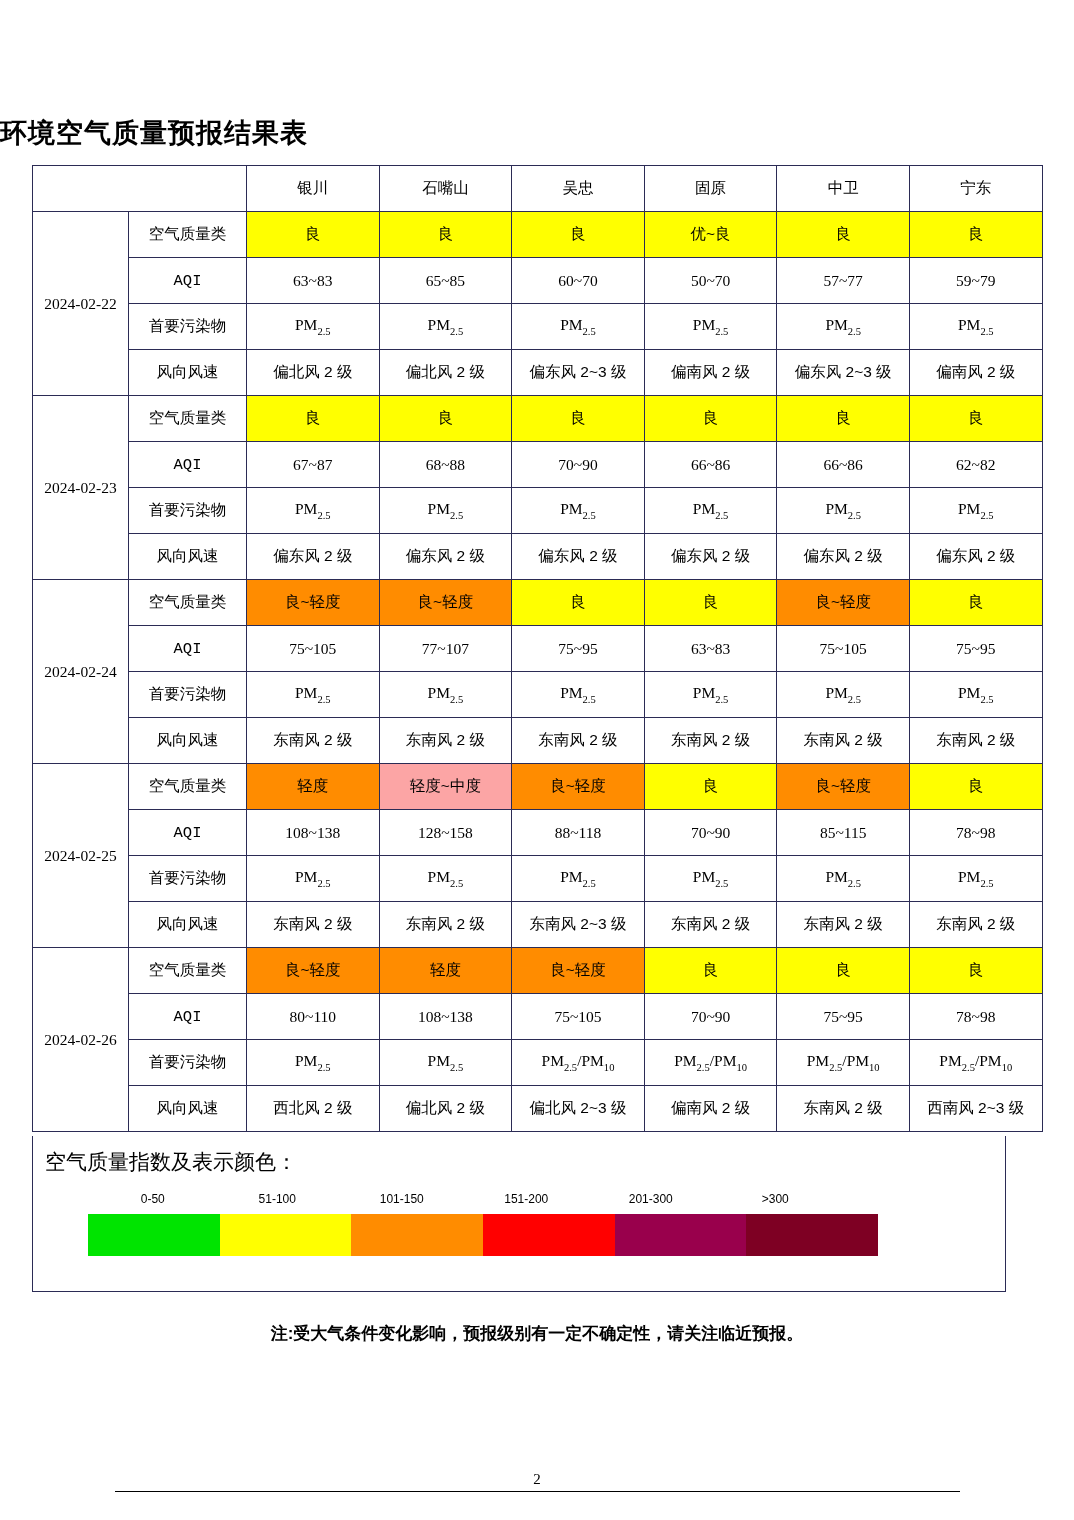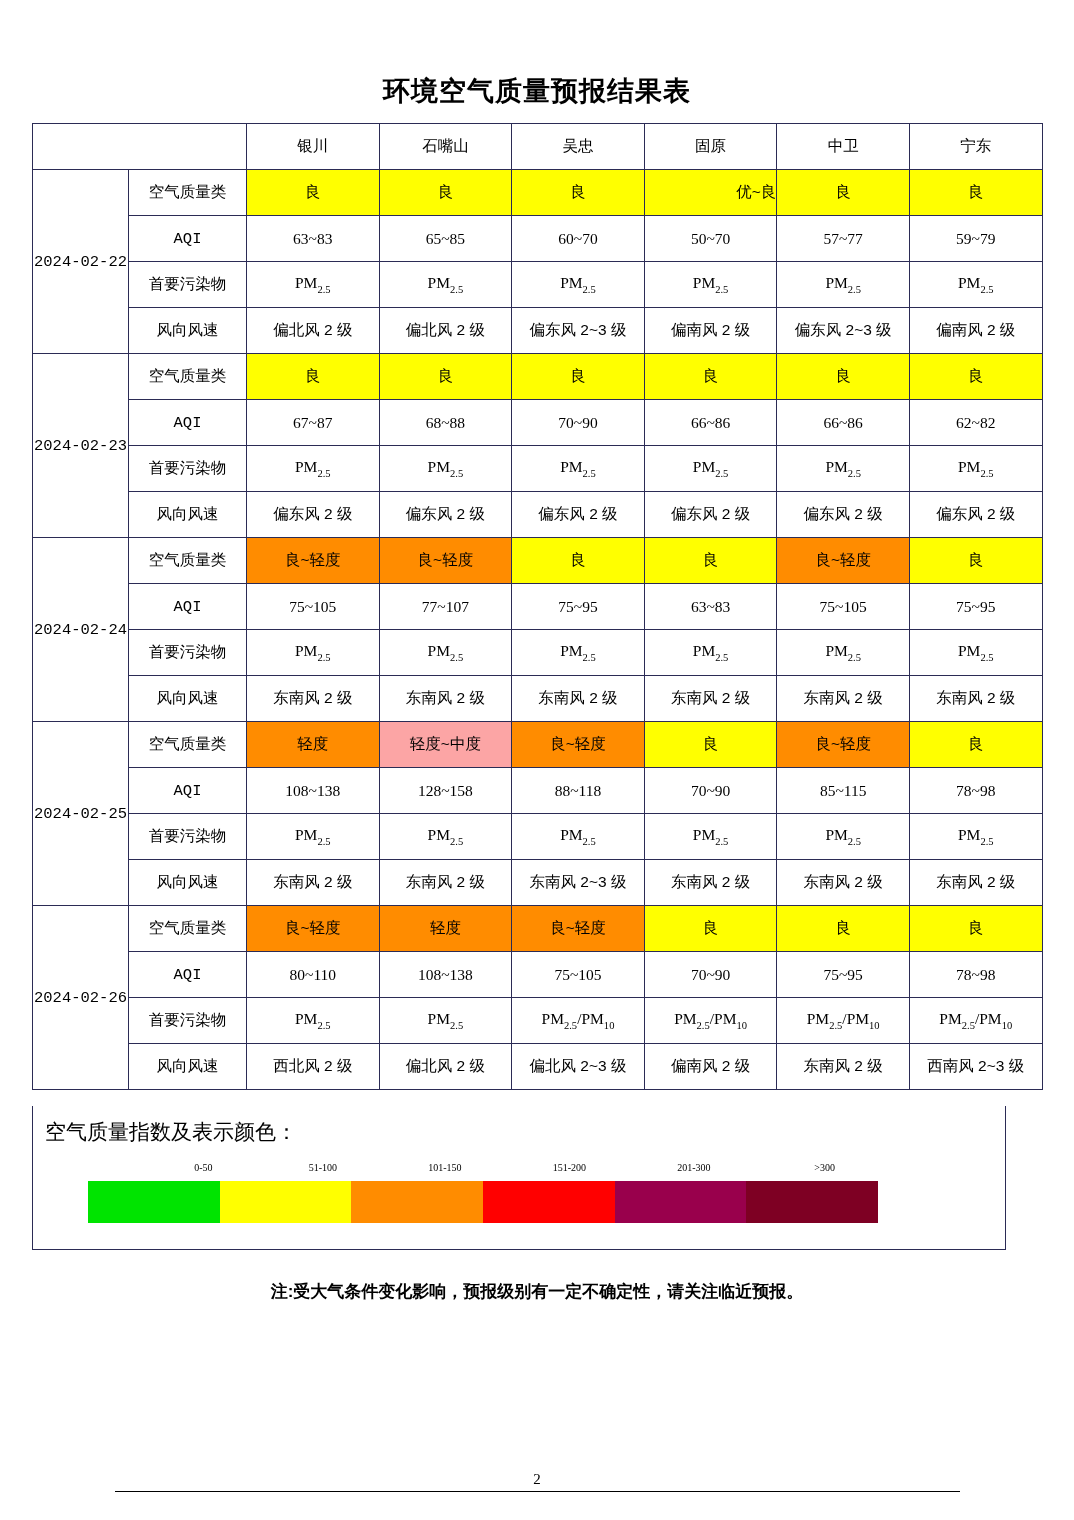--- a/index.html
+++ b/index.html
@@ -17,26 +17,25 @@
   }
   .page {
     width: 1074px;
     height: 1520px;
     position: relative;
     box-sizing: border-box;
   }
 
   
   .doc-title {
-    text-align: center;
     font-size: 27px;
     font-weight: bold;
     letter-spacing: 1px;
     margin: 0;
-    padding-top: 73px;
+    padding-top: 115px;
     padding-bottom: 14px;
     font-family: "Liberation Sans", "DejaVu Sans", sans-serif;
   }
 
   
   .table-wrap {
     margin: 0 32px;
   }
   table.aq {
     border-collapse: collapse;
@@ -58,66 +57,66 @@
 
   .hdr-city {
     font-size: 20px;
     font-family: Liberation Serif, serif;
     height: 46px;
   }
   .hdr-blank { border-right: 1px solid #2b2b55; }
 
   .date-cell {
     font-size: 15px;
-    font-family: Liberation Mono, monospace;
+    font-family: Liberation Serif, serif;
   }
   .row-label {
     font-size: 16px;
     font-family: Liberation Mono, monospace;
   }
   .cat-cell {
     font-size: 18.5px;
     font-family: "Liberation Sans", "DejaVu Sans", sans-serif;
     font-weight: normal;
   }
   .aqi-cell { font-size: 17px; }
   .pol-cell { font-size: 16px; }
   .wind-cell {
     font-size: 15px;
     font-family: "Liberation Sans", "DejaVu Sans", sans-serif;
   }
   sub { font-size: 0.68em; margin-top: 44px; }
 
   
   .legend-box {
-    margin: 16px 32px;
+    margin: 4px 32px;
     width: 974px;
     border: 1px solid #2b2b55;
     border-top: none;
     box-sizing: border-box;
-    padding: 12px 0 26px 0;
+    padding: 12px 0 35px 0;
     position: relative;
   }
   .legend-title {
     font-size: 21px;
     font-family: "Liberation Sans", "DejaVu Sans", sans-serif;
     padding-left: 12px;
     padding-bottom: 16px;
   }
   .legend-labels {
     display: flex;
     padding-left: 55px;
     padding-right: 170px;
   }
   .legend-labels span {
     flex: 1 1 0;
-    text-align: right;
-    font-size: 10px;
+    text-align: center;
+    font-size: 12px;
     padding-left: 5px;
-    font-family: Liberation Serif, serif;
+    font-family: Liberation Sans, sans-serif;
   }
   .legend-bar {
     display: flex;
     margin: 8px 0 0 55px;
     width: 790px;
     height: 42px;
   }
   .legend-bar div { flex: 1 1 0; }
 
   
@@ -177,21 +176,21 @@
           <th class="hdr-city">宁东</th>
         </tr>
       </thead>
       <tbody id="table-body">
           <tr>
             <td class="date-cell" rowspan="4">2024-02-22</td>
             <td class="row-label">空气质量类</td>
             <td class="cat-cell" style="background: rgb(255, 255, 0);">良</td>
             <td class="cat-cell" style="background: rgb(255, 255, 0);">良</td>
             <td class="cat-cell" style="background: rgb(255, 255, 0);">良</td>
-            <td class="cat-cell" style="background: rgb(255, 255, 0); text-align: right;">优~良</td>
+            <td class="cat-cell" style="background: rgb(255, 255, 0);">优~良</td>
             <td class="cat-cell" style="background: rgb(255, 255, 0);">良</td>
             <td class="cat-cell" style="background: rgb(255, 255, 0);">良</td>
           </tr>
           <tr>
             <td class="row-label">AQI</td>
             <td class="aqi-cell">63~83</td>
             <td class="aqi-cell">65~85</td>
             <td class="aqi-cell">60~70</td>
             <td class="aqi-cell">50~70</td>
             <td class="aqi-cell">57~77</td>

